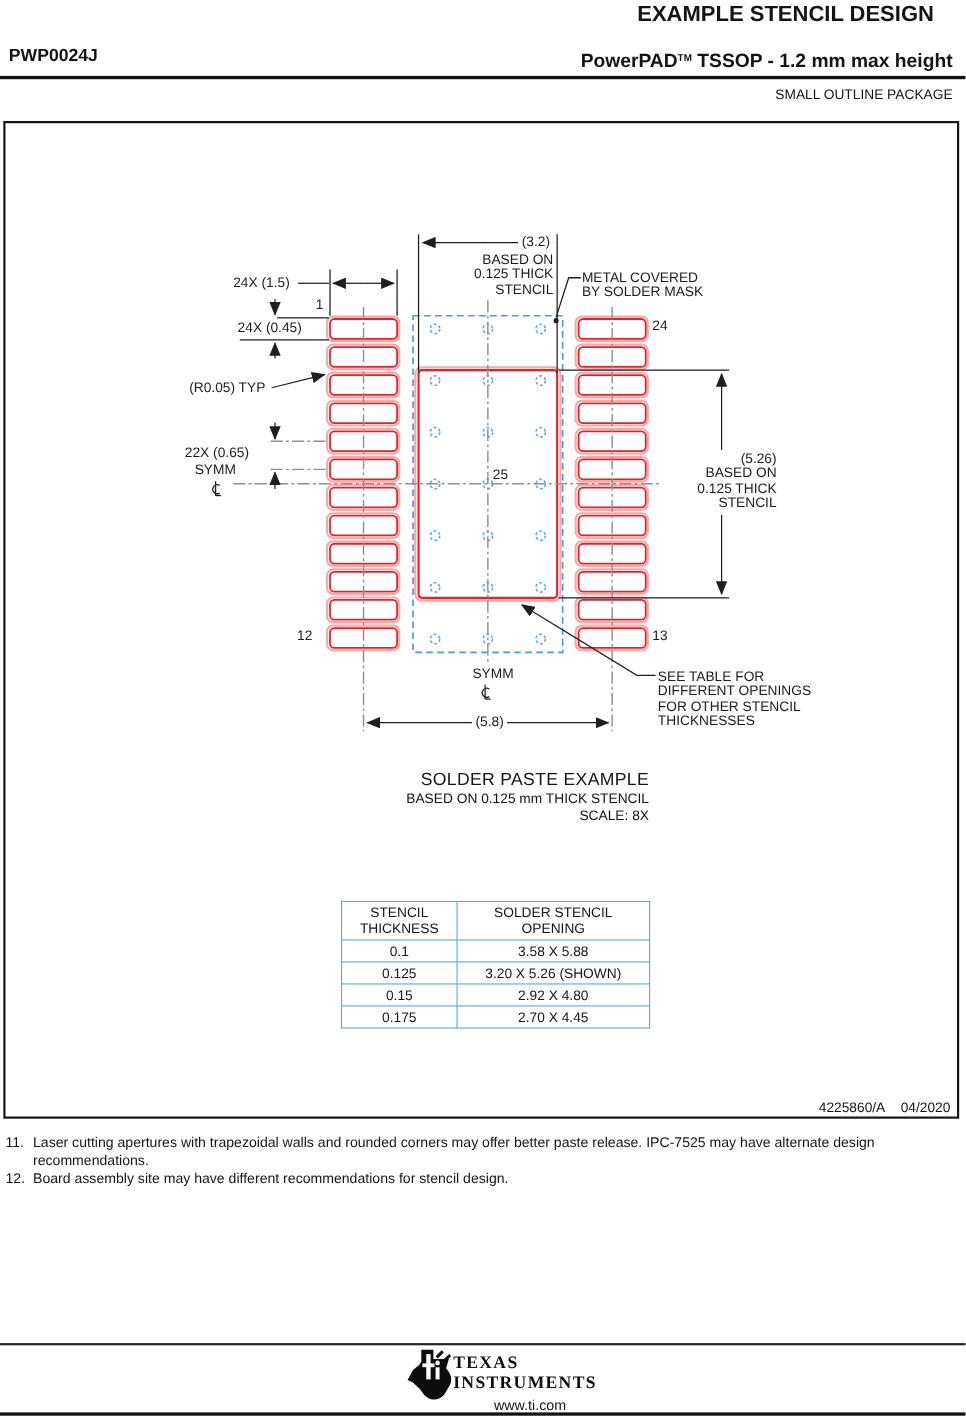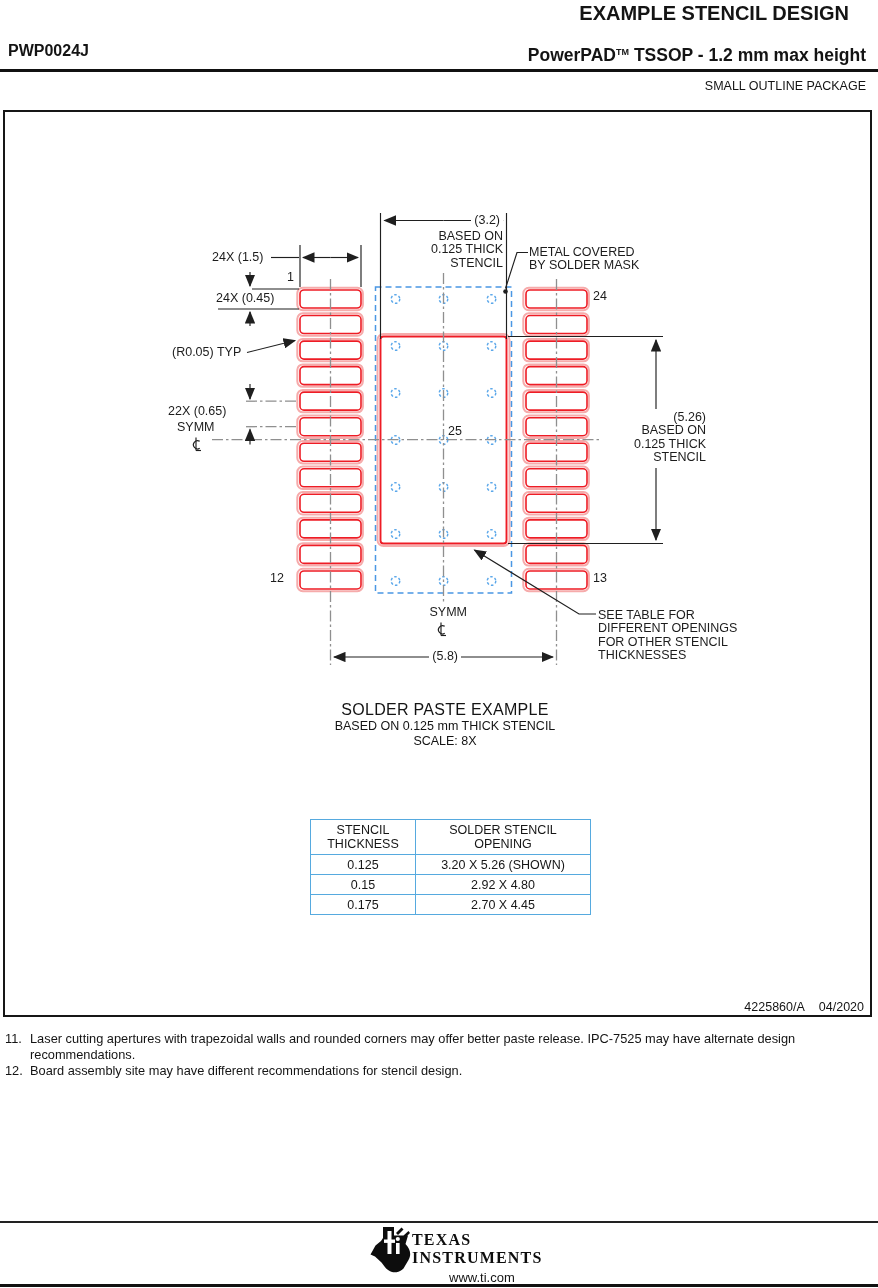--- a/index.html
+++ b/index.html
@@ -10,21 +10,21 @@
   .rt{text-align:right}
   .bgw{background:#fff;padding:0 3px}
   #hdr-title{position:absolute;top:2px;right:29px;font-size:20px;font-weight:bold}
   #hdr-part{position:absolute;top:42px;left:8px;font-size:16px;font-weight:bold}
   #hdr-sub{position:absolute;top:45px;right:12px;font-size:17.5px;font-weight:bold}
   #hdr-sub sup{font-size:9px;vertical-align:6px}
   #hdr-rule{position:absolute;top:69px;left:0;width:878px;height:3px;background:#111}
   #hdr-pkg{position:absolute;top:79px;right:12px;font-size:12.5px}
   #frame{position:absolute;left:3px;top:110px;width:865px;height:903px;border:2px solid #161616}
   #draw-svg{position:absolute;left:0;top:0;width:878px;height:1288px}
-  #caption{position:absolute;left:300px;top:701px;width:290px;text-align:center}
+  #caption{position:absolute;left:300px;top:701px;width:290px;text-align:right}
   #caption .t1{font-size:16px;letter-spacing:.3px}
   #caption .t2{font-size:12.5px;line-height:14.5px}
   #spec-table{position:absolute;left:310px;top:819px;border-collapse:collapse;background:#fff}
   #spec-table th,#spec-table td{border:1.7px solid var(--table_blue,#56aadf);font-weight:normal;
       font-size:12.5px;line-height:14px;text-align:center;padding:0;color:#161616}
   #spec-table th{width:104px;height:34px}
   #spec-table th+th{width:174px}
   #spec-table td{height:19px}
   #doc-num{position:absolute;right:14px;top:1000px;font-size:12.5px}
   #doc-num span+span{margin-left:14px}
@@ -224,20 +224,24 @@
       <th>
         <div>STENCIL</div>
             <div>THICKNESS</div>
       </th>
       <th>
         <div>SOLDER STENCIL</div>
             <div>OPENING</div>
       </th>
     </tr>
     <tr>
+      <td>0.1</td>
+      <td>3.58 X 5.88</td>
+    </tr>
+    <tr>
       <td>0.125</td>
       <td>3.20 X 5.26 (SHOWN)</td>
     </tr>
     <tr>
       <td>0.15</td>
       <td>2.92 X 4.80</td>
     </tr>
     <tr>
       <td>0.175</td>
       <td>2.70 X 4.45</td>

